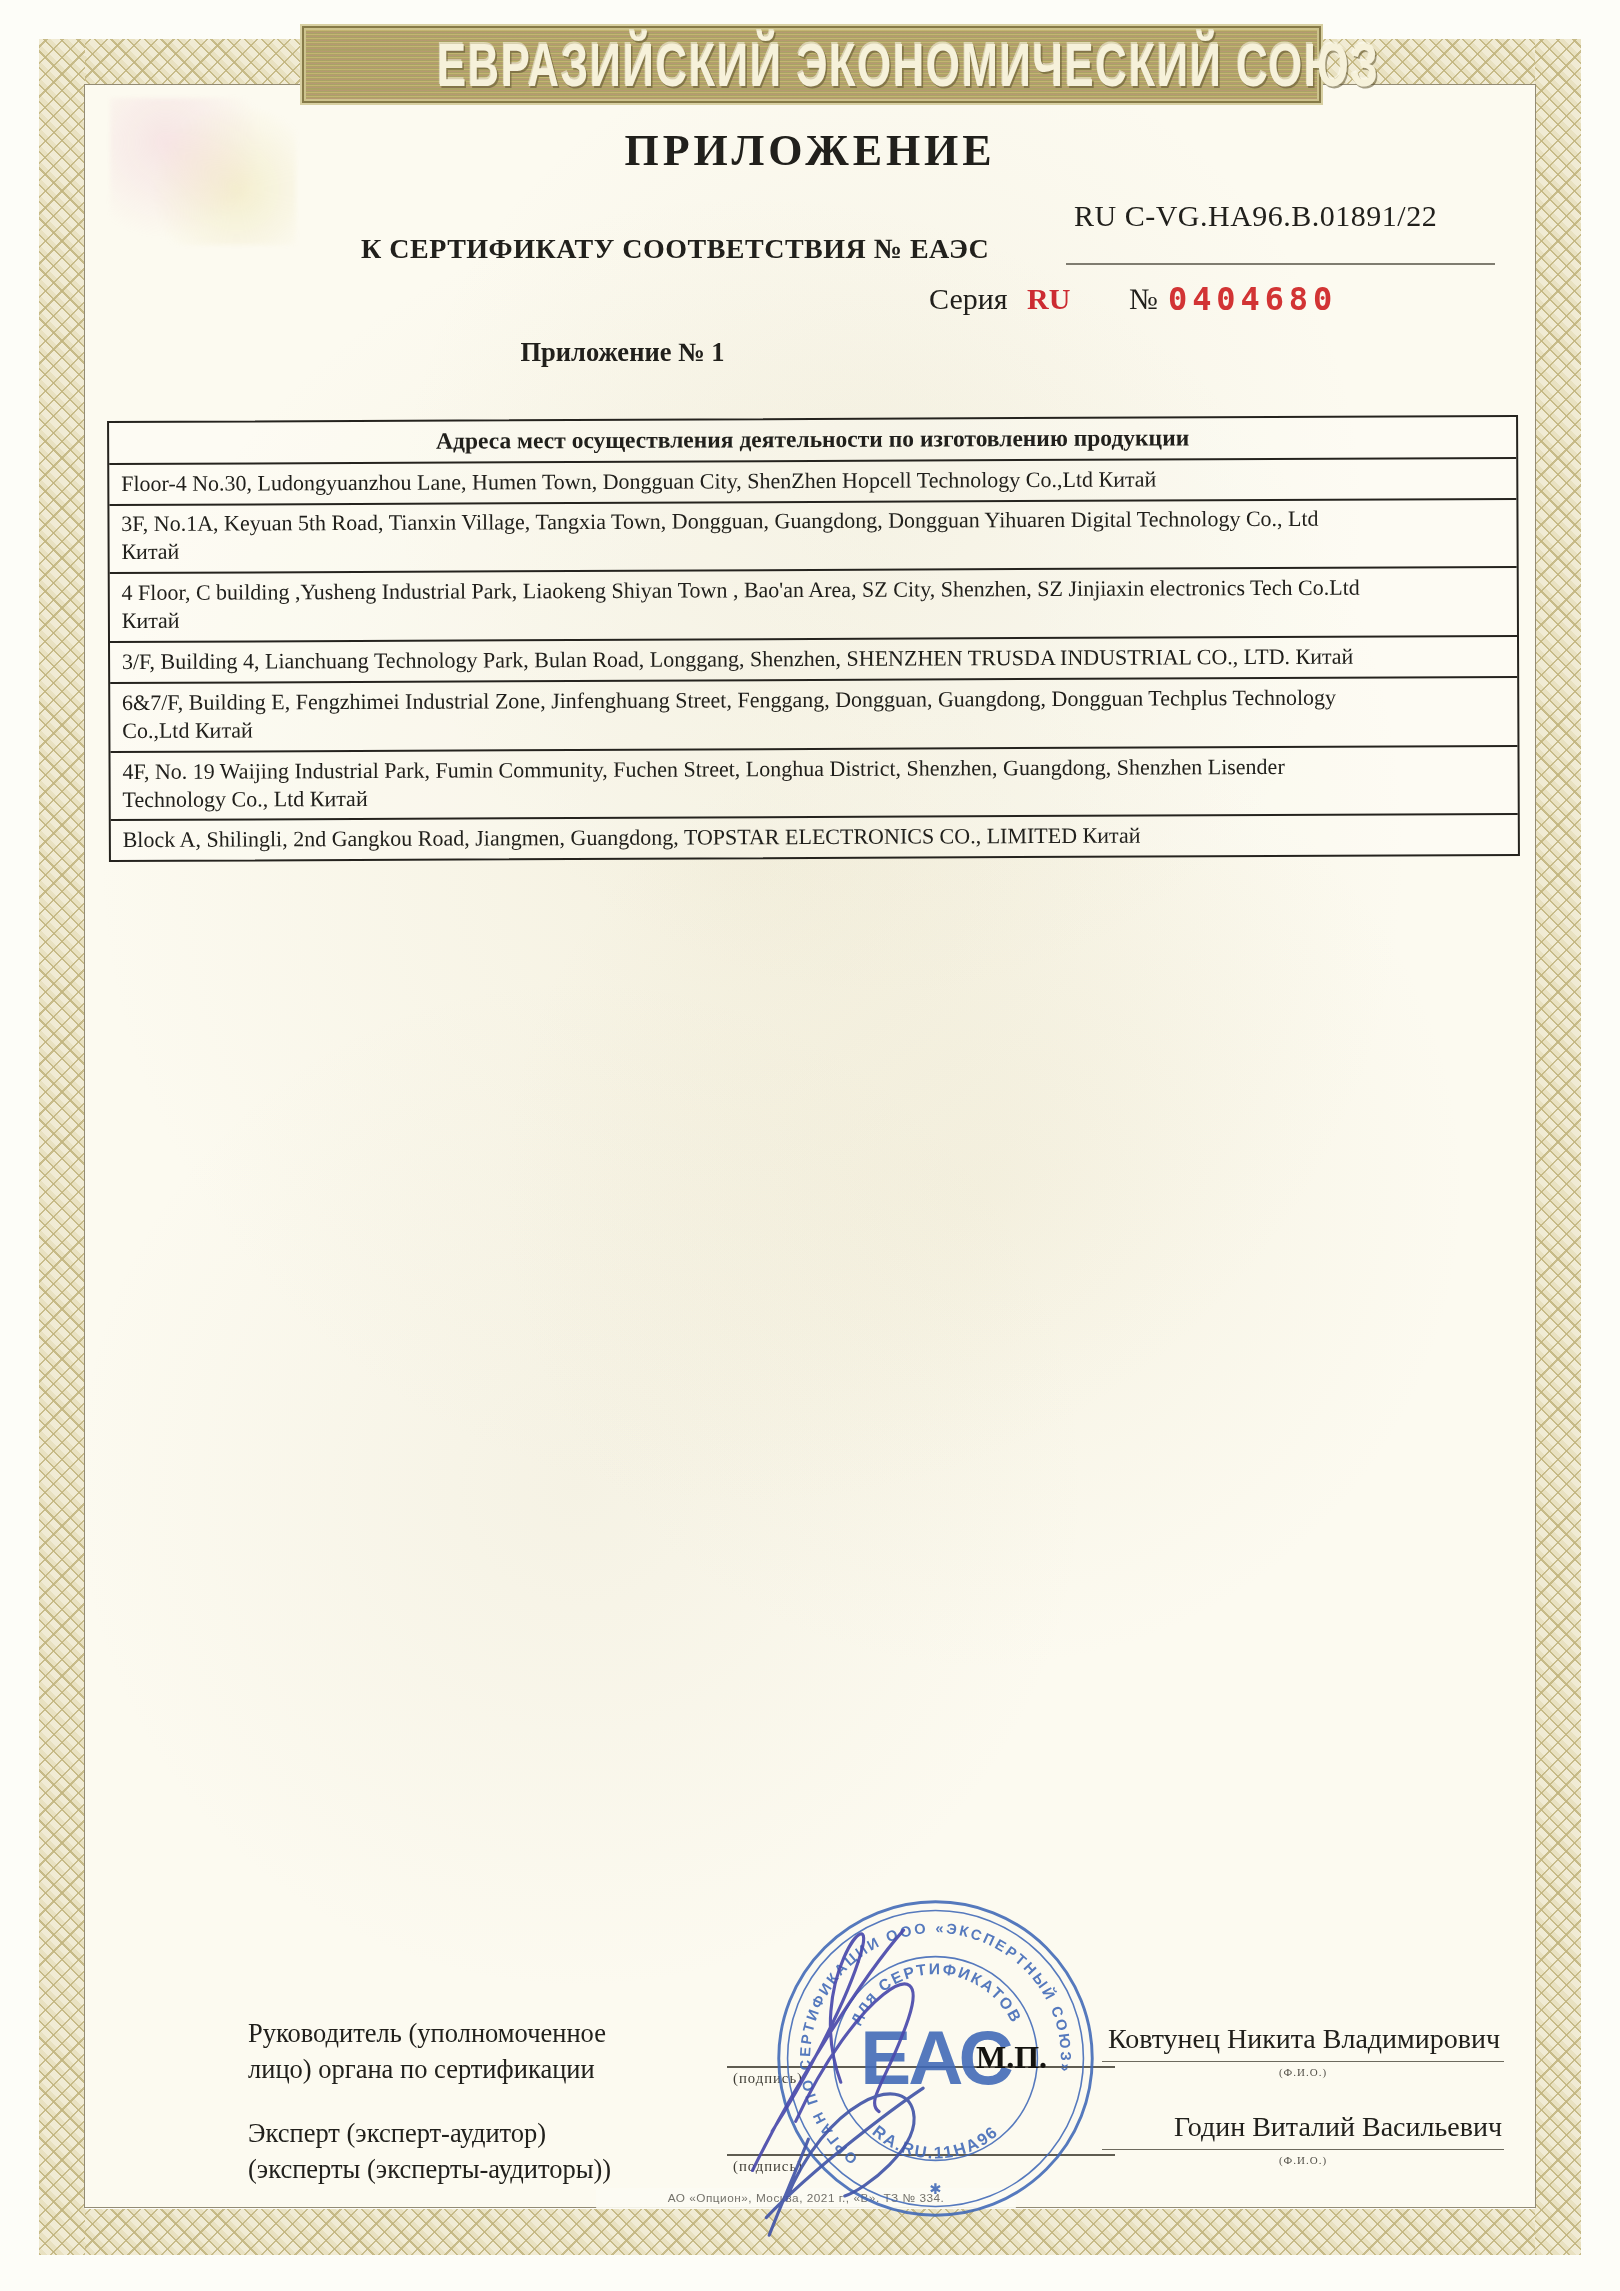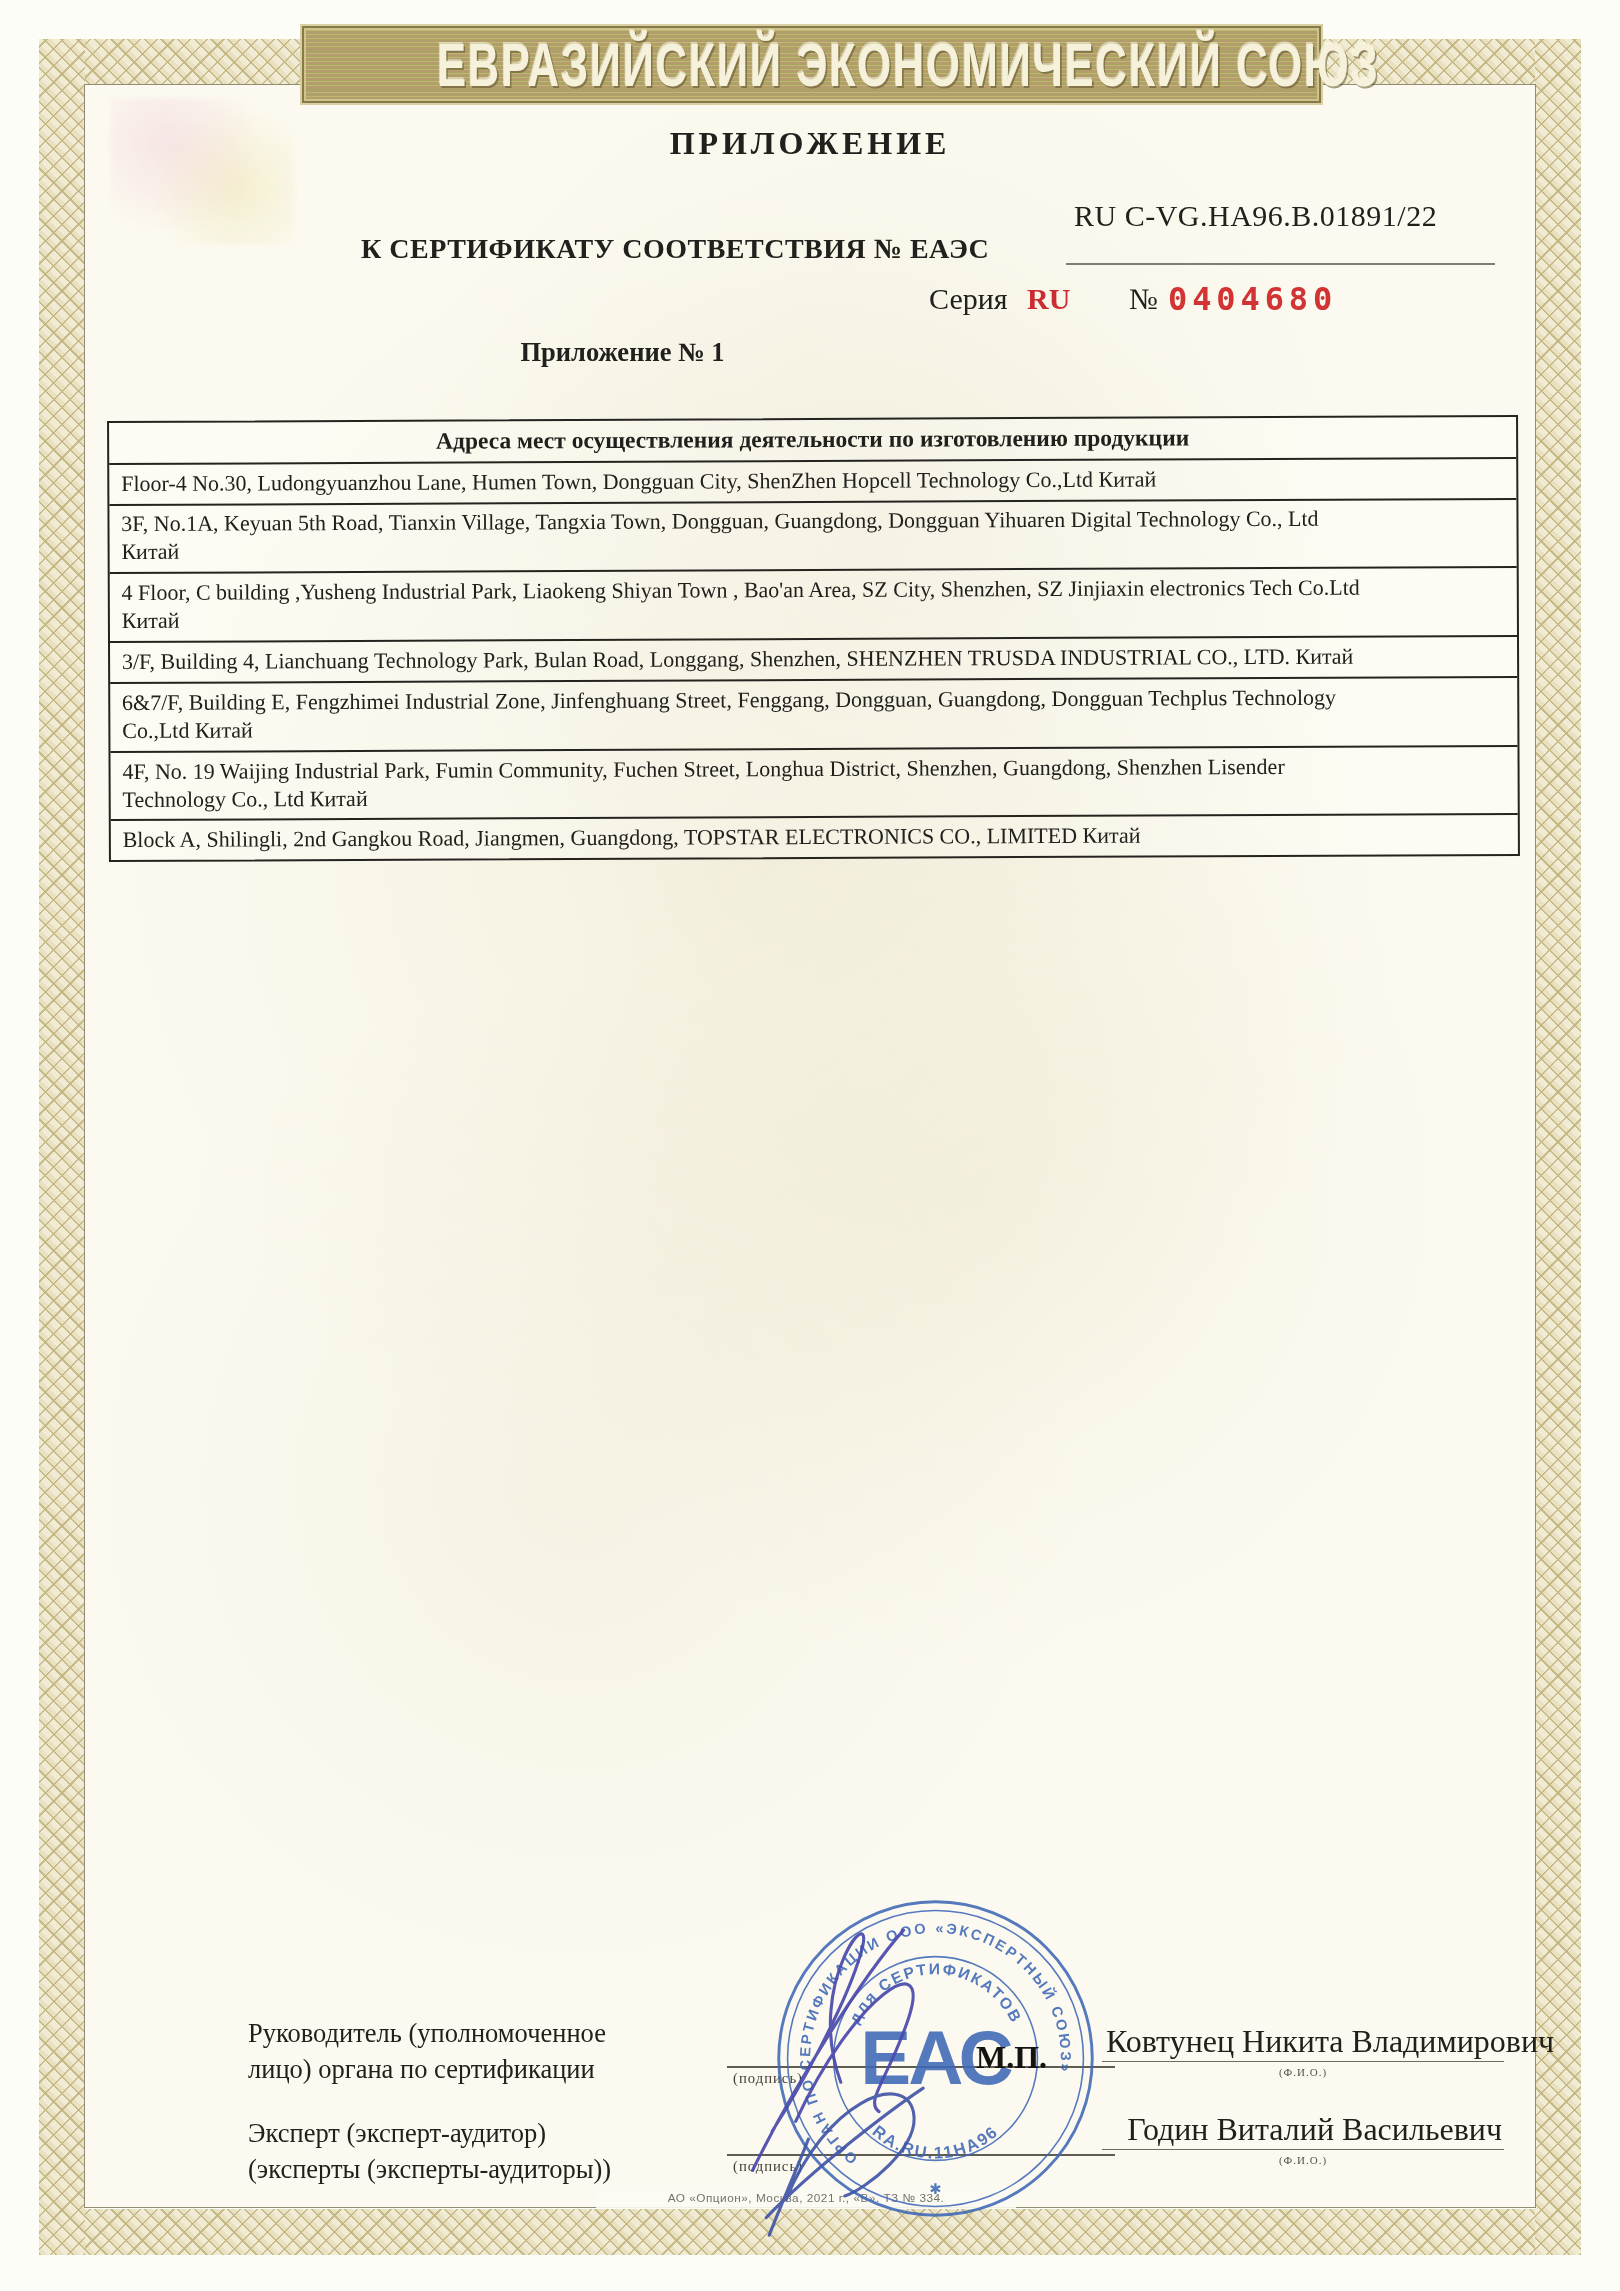--- a/index.html
+++ b/index.html
@@ -56,21 +56,21 @@
   .banner-text{
     display:inline-block; transform:scaleX(.78) scaleY(1.08);
     font-family:"Liberation Sans","DejaVu Sans",sans-serif;
     font-weight:900; font-size:56px; letter-spacing:2px; white-space:nowrap;
     color:#f6f1da;
     text-shadow:2px 2px 0 rgba(92,82,43,.55), -1px -1px 0 rgba(255,255,246,.5);
   }
   
   .doc-title{
     position:absolute; left:85px; right:85px; top:125px; z-index:6;
-    text-align:center; font-size:32px; font-weight:bold; letter-spacing:3.9px;
+    text-align:center; font-size:44px; font-weight:bold; letter-spacing:3.9px;
   }
   .subtitle{
     position:absolute; left:361px; top:233px; z-index:6;
     font-size:28px; font-weight:bold; letter-spacing:0.5px; white-space:nowrap;text-align:center;
   }
   .cert-number{
     position:absolute; left:1074px; top:199px; z-index:6;
     font-size:30px; letter-spacing:0.5px; white-space:nowrap;
   }
   .cert-rule{
@@ -117,21 +117,21 @@
   }
   .sig-line-1{left:727px; top:2066px;}
   .sig-line-2{left:727px; top:2154px;}
   .sig-caption{
     position:absolute; z-index:6; font-size:14.7px; color:#3e3c34; letter-spacing:1px;
   }
   .sig-caption-1{left:733px; top:2070px;}
   .sig-caption-2{left:733px; top:2158px;}
   .sign-name{
     position:absolute; left:1106px; width:396px; z-index:6;
-    font-size:32px; text-align:center; white-space:nowrap;
+    font-size:28px; text-align:center; white-space:nowrap;
   }
   .name-1{top:2023px;}
   .name-2{top:2111px;text-align:right;}
   .name-rule{
     position:absolute; left:1102px; width:402px; height:0; z-index:6;
     border-top:1.5px solid #6d6a5e;
   }
   .name-rule-1{top:2061px;}
   .name-rule-2{top:2149px;}
   .fio-caption{

